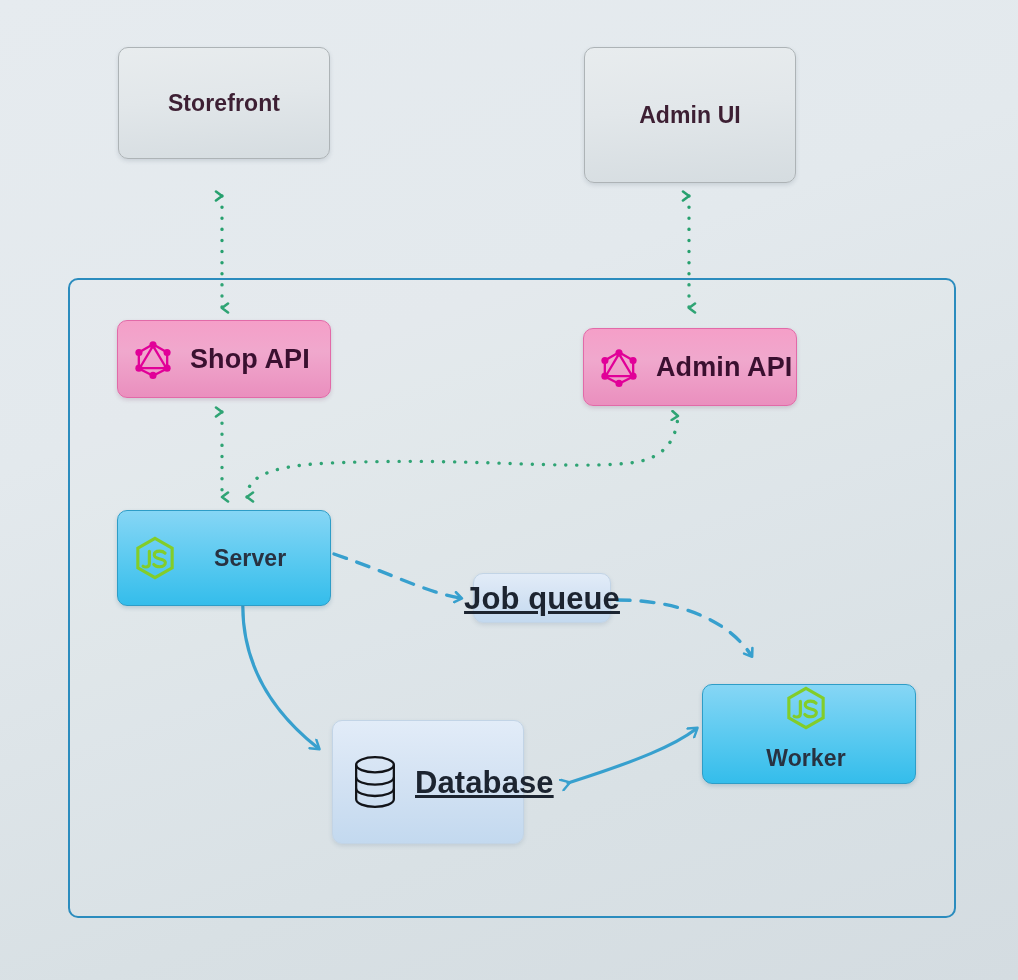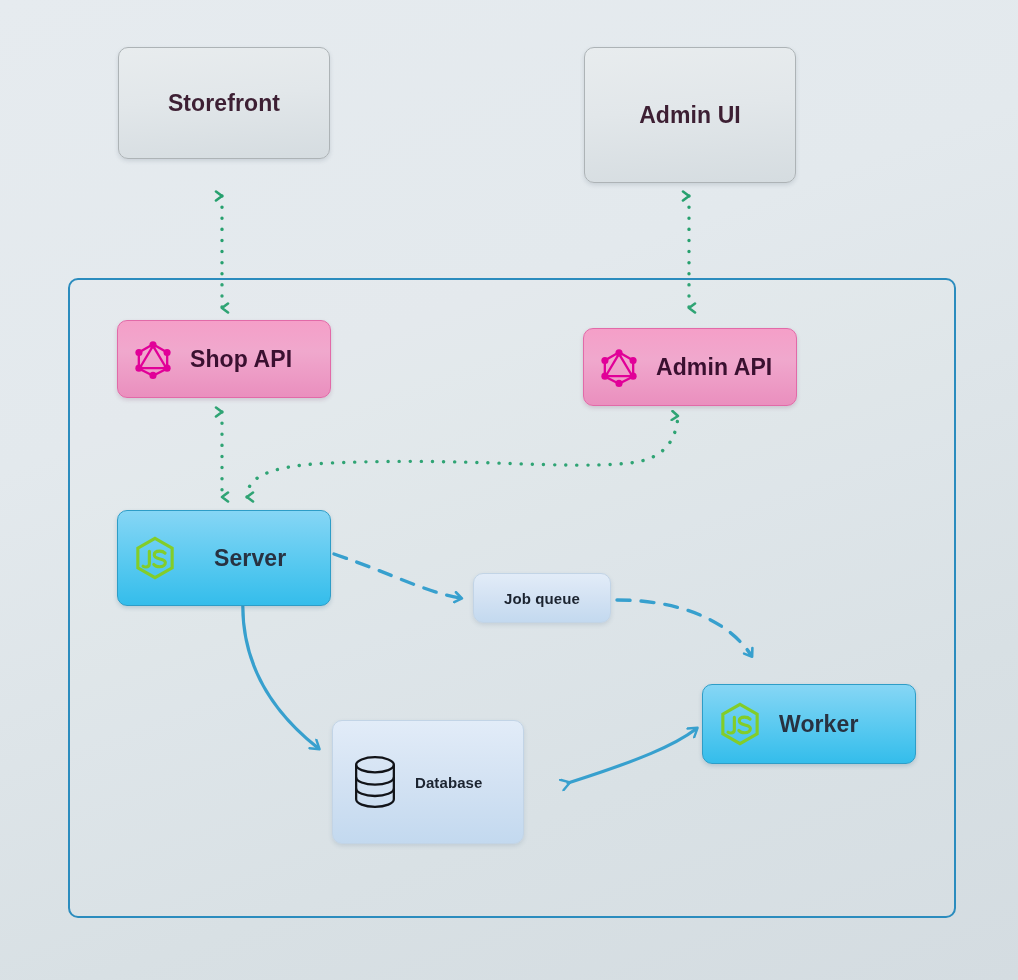--- a/index.html
+++ b/index.html
@@ -71,21 +71,21 @@
     color: #3d1f33;
     font-size: 23px;
     box-shadow: 0 2px 4px rgba(80,95,110,0.18);
   }
 
   
   .api {
     background: linear-gradient(180deg, #f59fc8 0%, #f0a8cd 40%, #ea8fbe 100%);
     border: 1.4px solid #e26aa8;
     color: #3a1030;
-    font-size: 23px;
+    font-size: 27px;
     box-shadow: 0 2px 4px rgba(120,60,100,0.20);
     padding: 0 18px 0 14px;
     gap: 16px;
     justify-content: flex-start;
   }
 
   
   .service {
     background: linear-gradient(180deg, #86d6f5 0%, #58c9f0 55%, #34bdeb 100%);
     border: 1.6px solid #2e9dc7;
@@ -95,34 +95,35 @@
     padding: 0 20px 0 14px;
     gap: 16px;
     justify-content: flex-start;
   }
 
   
   .store {
     background: linear-gradient(180deg, #e2ecf8 0%, #d3e2f3 50%, #c3d9ef 100%);
     border: 1px solid #c2d4e6;
     color: #1c2430;
-    font-size: 15px;
+    font-size: 31px;
     box-shadow: 0 2px 4px rgba(70,100,130,0.16);
     gap: 16px;
+    text-decoration: underline;
   }
   .store.with-icon { justify-content: flex-start; padding: 0 22px 0 18px; }
 
   
   #node-storefront { left: 118px; top: 47px;  width: 212px; height: 112px; }
   #node-adminui    { left: 584px; top: 47px;  width: 212px; height: 136px; }
   #node-shopapi    { left: 117px; top: 320px; width: 214px; height: 78px; }
   #node-adminapi   { left: 583px; top: 320px; width: 214px; height: 78px; margin-top: 8px; }
   #node-server     { left: 117px; top: 510px; width: 214px; height: 96px; gap: 36px; }
   #node-jobqueue   { left: 473px; top: 573px; width: 138px; height: 50px; justify-content: center; }
-  #node-worker     { left: 702px; top: 684px; width: 214px; height: 80px; }
+  #node-worker     { left: 702px; top: 684px; width: 214px; height: 100px; flex-direction: column; }
   #node-database   { left: 332px; top: 720px; width: 192px; height: 124px; }
 </style>
 </head>
 <body>
 
 <div id="stage">
 
   <svg id="edges" viewBox="0 0 1018 980" xmlns="http://www.w3.org/2000/svg">
     <defs>
       <marker id="mk-green-down" markerWidth="12" markerHeight="12" refX="6" refY="9" orient="auto-start-reverse" markerUnits="userSpaceOnUse">

